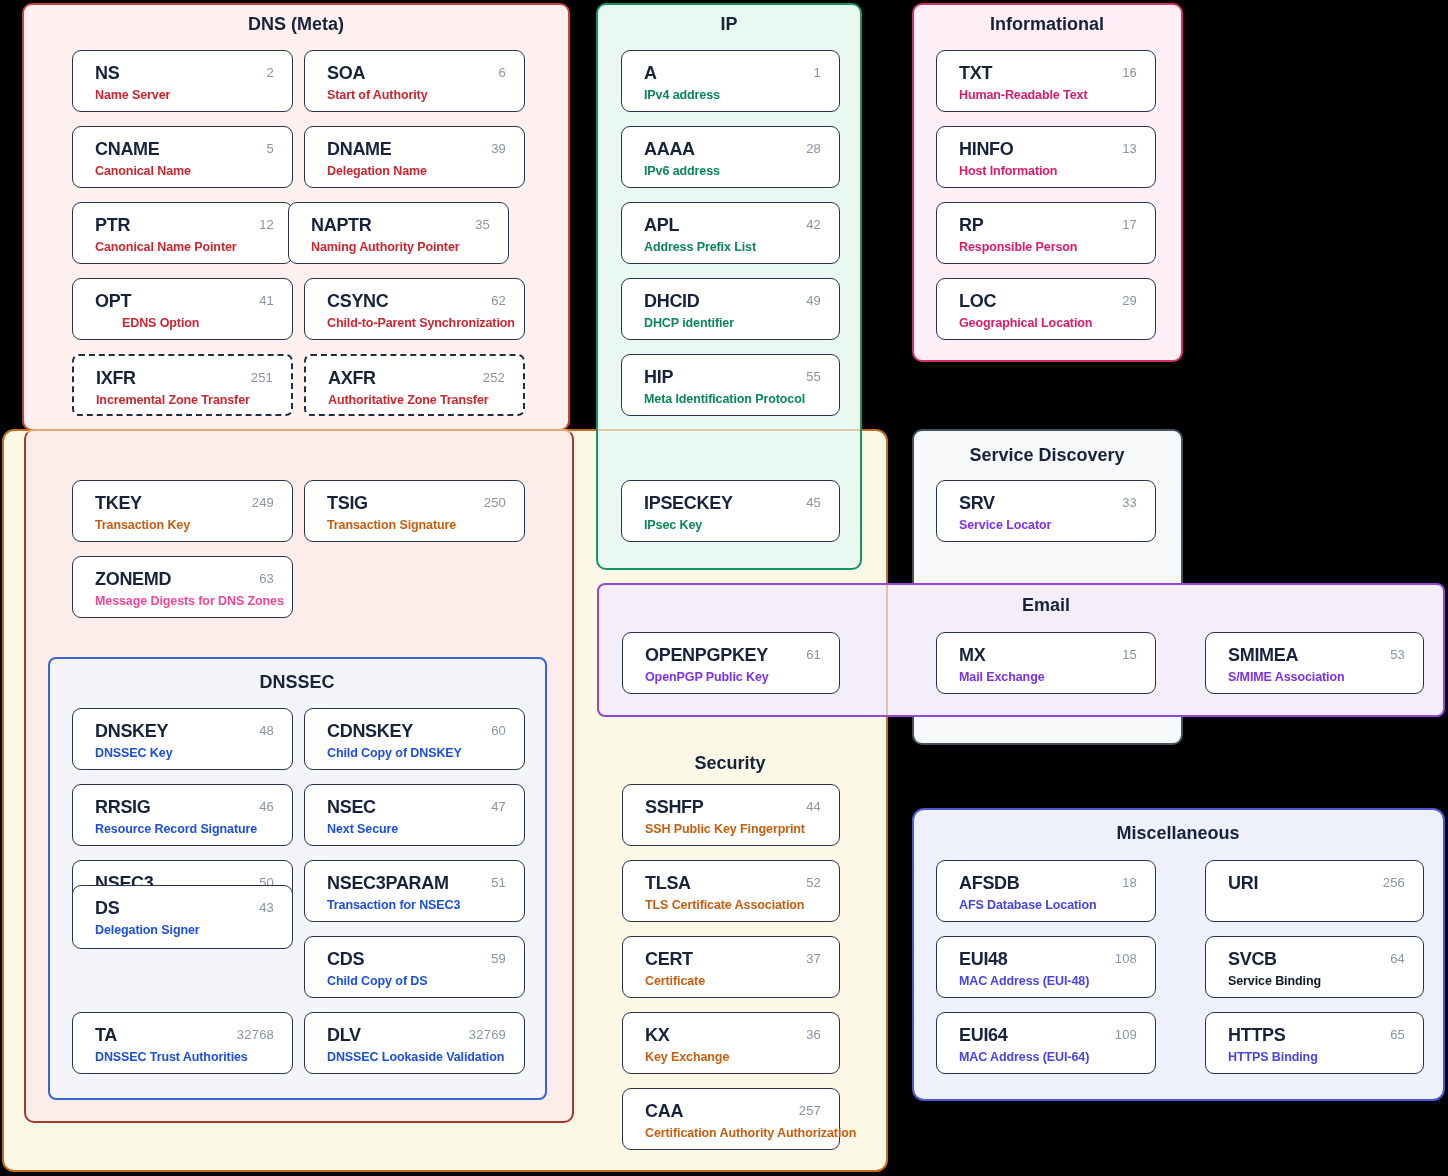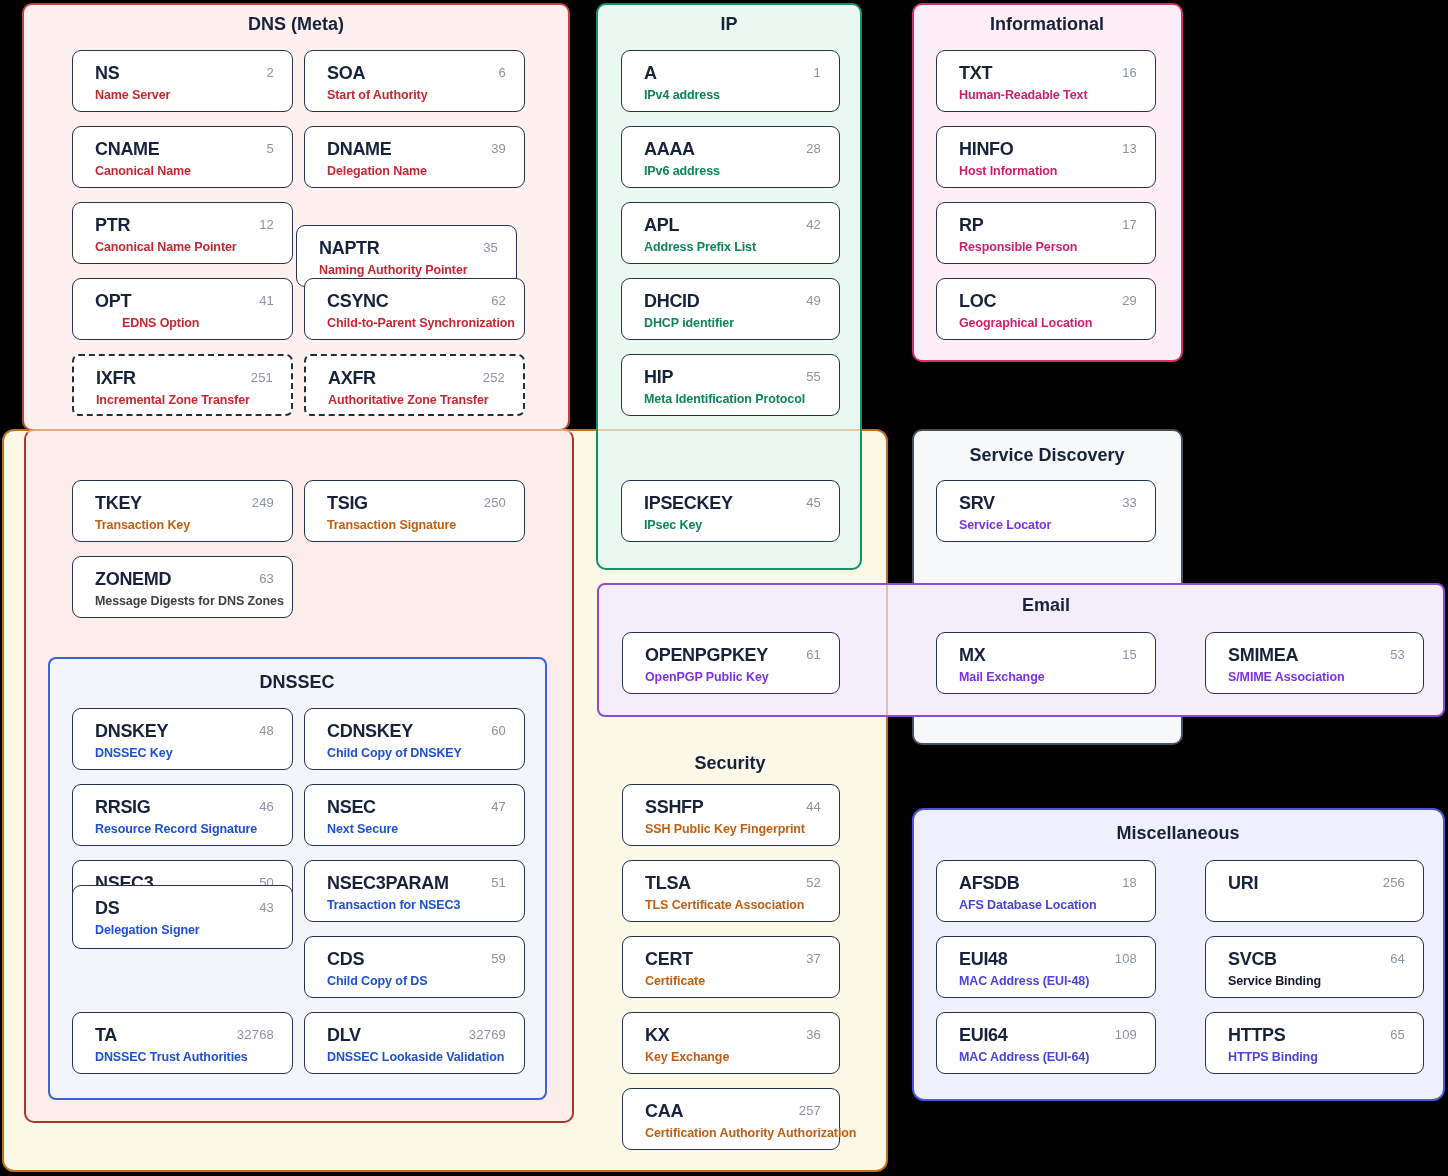--- a/index.html
+++ b/index.html
@@ -55,21 +55,21 @@
     <div class="card" style="left: 304px; top: 126px; width: 221px; height: 62px; z-index: 1;">
       <div class="card-abbr">DNAME</div>
       <div class="card-num">39</div>
       <div class="card-desc" style="color: rgb(198, 40, 50);">Delegation Name</div>
     </div>
     <div class="card" style="left: 72px; top: 202px; width: 221px; height: 62px; z-index: 1;">
       <div class="card-abbr">PTR</div>
       <div class="card-num">12</div>
       <div class="card-desc" style="color: rgb(198, 40, 50);">Canonical Name Pointer</div>
     </div>
-    <div class="card" style="left: 296px; top: 202px; width: 221px; height: 62px; z-index: 1; margin-top: 23px;">
+    <div class="card" style="left: 288px; top: 202px; width: 221px; height: 62px; z-index: 1;">
       <div class="card-abbr">NAPTR</div>
       <div class="card-num">35</div>
       <div class="card-desc" style="color: rgb(198, 40, 50);">Naming Authority Pointer</div>
     </div>
     <div class="card" style="left: 72px; top: 278px; width: 221px; height: 62px; z-index: 1;">
       <div class="card-abbr">OPT</div>
       <div class="card-num">41</div>
       <div class="card-desc" style="color: rgb(198, 40, 50); padding-left: 27px;">EDNS Option</div>
     </div>
     <div class="card" style="left: 304px; top: 278px; width: 221px; height: 62px; z-index: 1; padding-left: 19px;">
@@ -121,21 +121,21 @@
       <div class="card-desc" style="color: rgb(196, 94, 16);">Transaction Key</div>
     </div>
     <div class="card" style="left: 304px; top: 480px; width: 221px; height: 62px; z-index: 3;">
       <div class="card-abbr">TSIG</div>
       <div class="card-num">250</div>
       <div class="card-desc" style="color: rgb(196, 94, 16);">Transaction Signature</div>
     </div>
     <div class="card" style="left: 72px; top: 556px; width: 221px; height: 62px; z-index: 3;">
       <div class="card-abbr">ZONEMD</div>
       <div class="card-num">63</div>
-      <div class="card-desc" style="color: #404040; text-align: center;">Message Digests for DNS Zones</div>
+      <div class="card-desc" style="color: #ec4899; text-align: center;">Message Digests for DNS Zones</div>
     </div>
     <div class="panel" style="left: 48px; top: 657px; width: 499px; height: 443px; background: rgb(243, 245, 250); border-color: rgb(60, 99, 210); border-radius: 8px; z-index: 4;"></div>
     <div class="panel-title" style="left: 297px; top: 668px; z-index: 4;">DNSSEC</div>
     <div class="card" style="left: 72px; top: 708px; width: 221px; height: 62px; z-index: 4;">
       <div class="card-abbr">DNSKEY</div>
       <div class="card-num">48</div>
       <div class="card-desc" style="color: rgb(29, 80, 214);">DNSSEC Key</div>
     </div>
     <div class="card" style="left: 304px; top: 708px; width: 221px; height: 62px; z-index: 4;">
       <div class="card-abbr">CDNSKEY</div>

